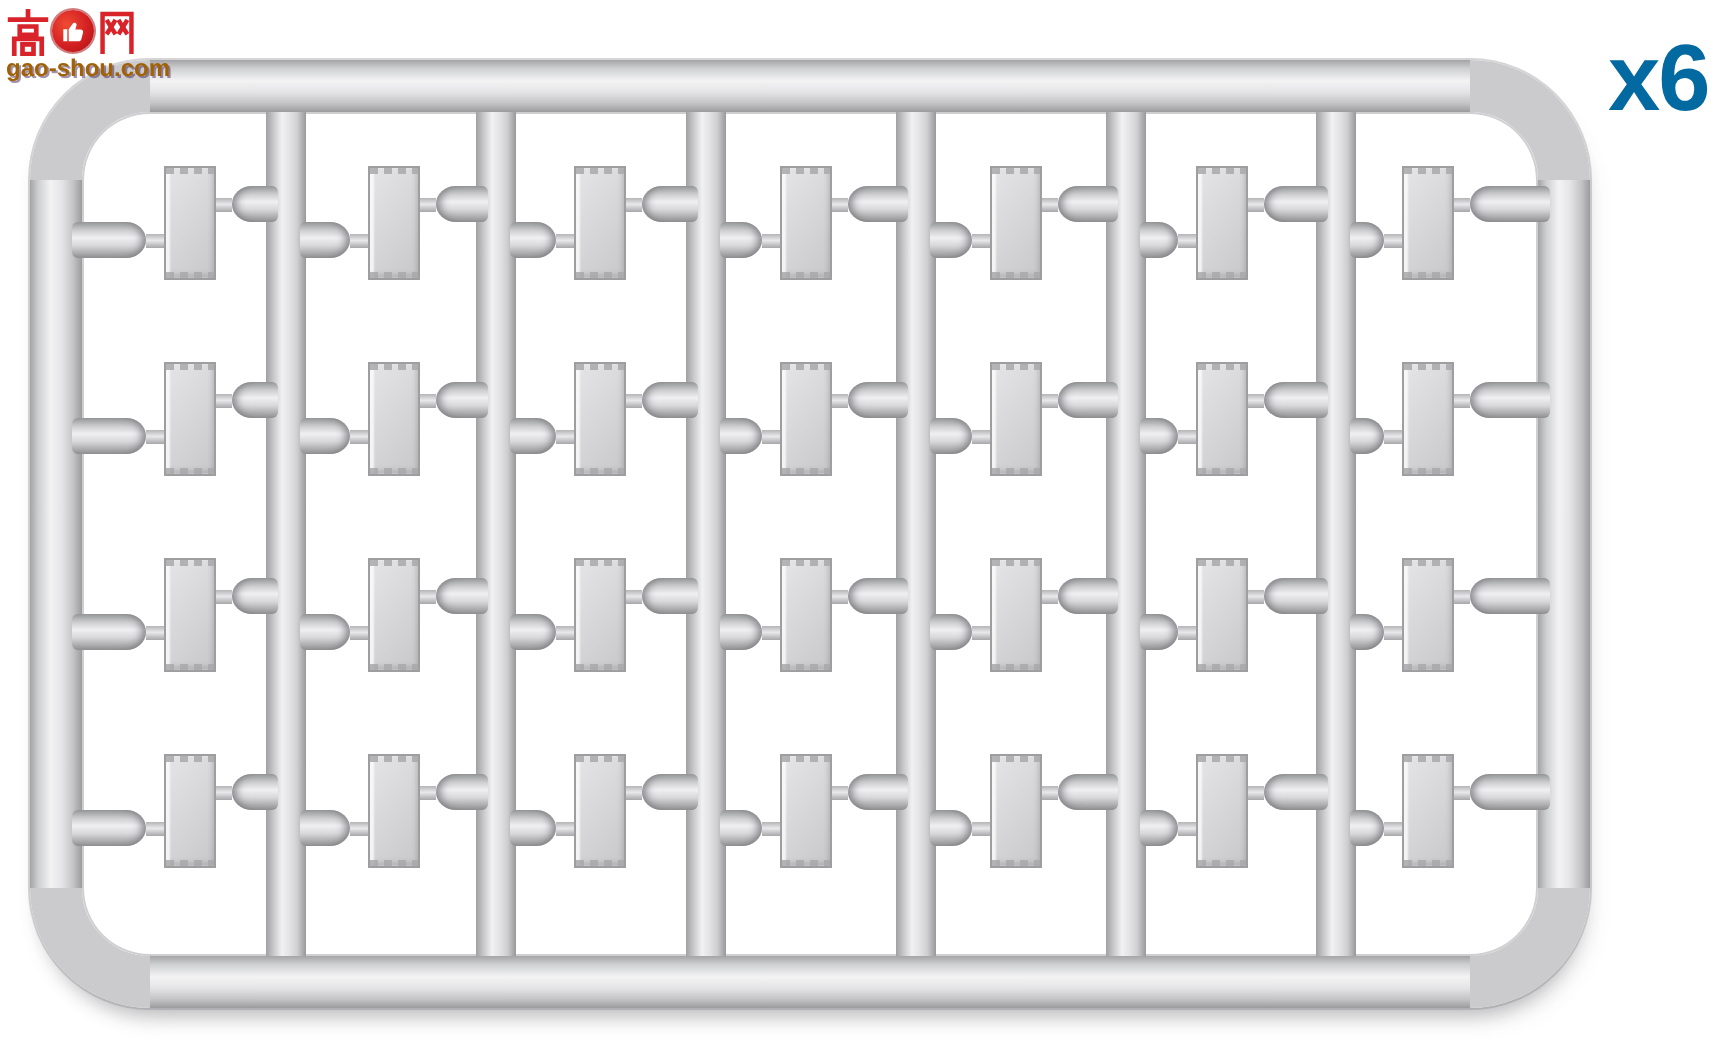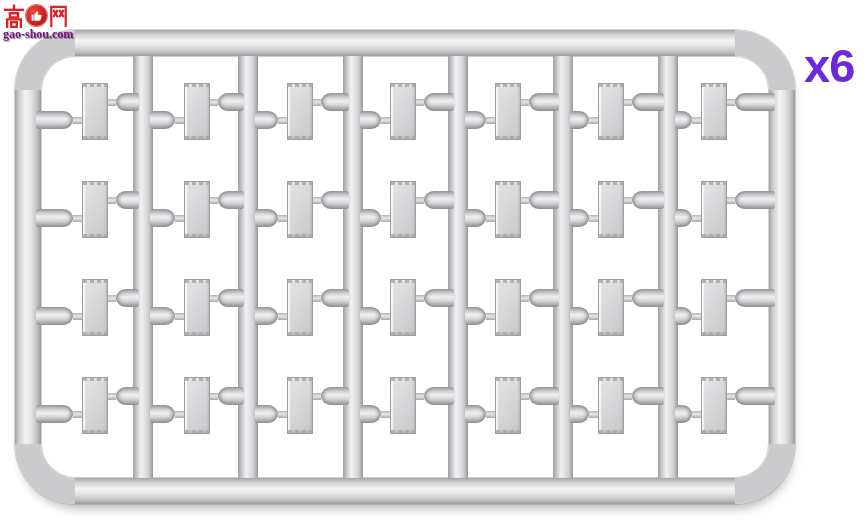--- a/index.html
+++ b/index.html
@@ -60,35 +60,35 @@
     box-shadow:inset -5px 0 4px -3px rgba(108,108,114,.8);}
   .bulb-r{flex:1;height:18px;border-radius:10px 3px 3px 10px / 9px 3px 3px 9px;
     background:linear-gradient(to bottom,#969799 0%,#cfcfd1 24%,#f0f0f2 44%,#d7d7d9 66%,#909092 100%);
     box-shadow:inset 5px 0 4px -3px rgba(108,108,114,.8);}
   .stub{width:9px;height:7px;
     background:linear-gradient(to bottom,#b4b4b6 0%,#e9e9eb 45%,#a7a7a9 100%);}
   .stub-r{width:8px;height:7px;
     background:linear-gradient(to bottom,#b4b4b6 0%,#e9e9eb 45%,#a7a7a9 100%);}
   
   .qty{
-    position:absolute;left:804px;top:15px;font-size:47px;font-weight:bold;color:#6d28d9;
-    letter-spacing:-1px;line-height:1;margin-top:27px;
+    position:absolute;left:804px;top:15px;font-size:47px;font-weight:bold;color:#0369a1;
+    letter-spacing:-1px;line-height:1;
   }
   
   .watermark{position:absolute;left:3px;top:3px;width:72px;z-index:5;}
   .wm-row{display:flex;align-items:center;gap:1px;height:25px;}
   .wm-char{display:block;}
   .wm-char path{stroke:#d8232a;stroke-width:3.4;fill:none;stroke-linecap:square;}
   .wm-badge{width:21px;height:21px;border-radius:50%;
     background:radial-gradient(circle at 35% 35%,#ef4b33 0%,#d31f22 55%,#a81114 100%);
     display:flex;align-items:center;justify-content:center;flex:0 0 auto;
     box-shadow:0 0 0 1px rgba(168,17,20,.55);}
   .wm-url{
-    font-size:12px;font-weight:bold;color:#701a75;line-height:13px;letter-spacing:0;
-    text-shadow:1px 1px 0 rgba(70,35,90,.5);white-space:nowrap;font-family:Liberation Serif, serif;
+    font-size:12px;font-weight:bold;color:#a16207;line-height:13px;letter-spacing:0;
+    text-shadow:1px 1px 0 rgba(70,35,90,.5);white-space:nowrap;
   }
 </style>
 </head>
 <body>
 
 <div class="stage">
 
   <div class="watermark">
     <div class="wm-row">
       <svg class="wm-char" width="22" height="24" viewBox="0 0 32 34" aria-label="高">

